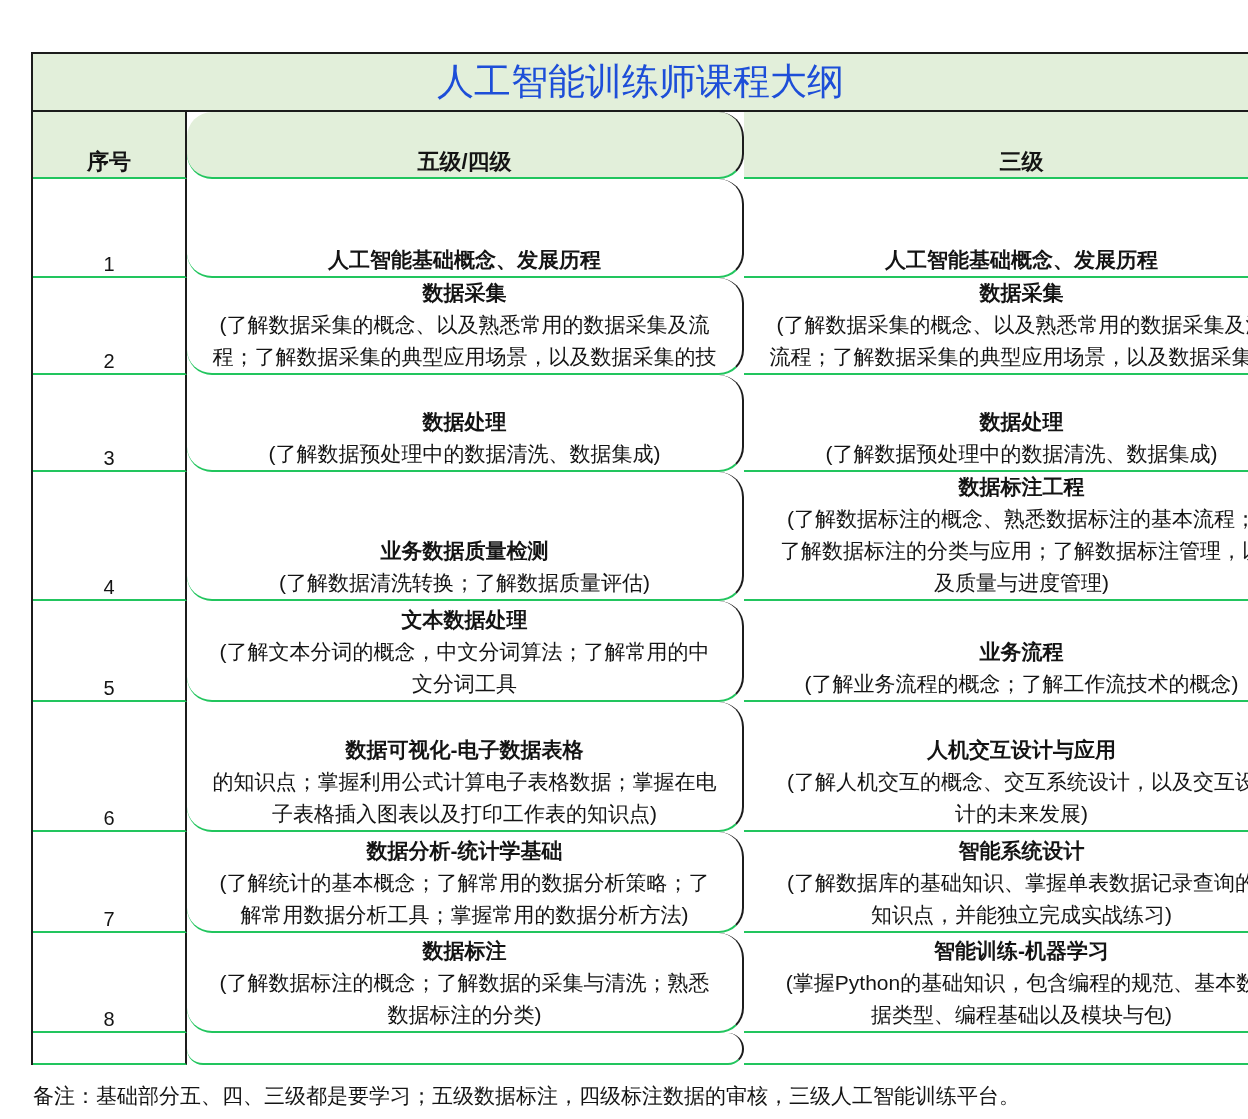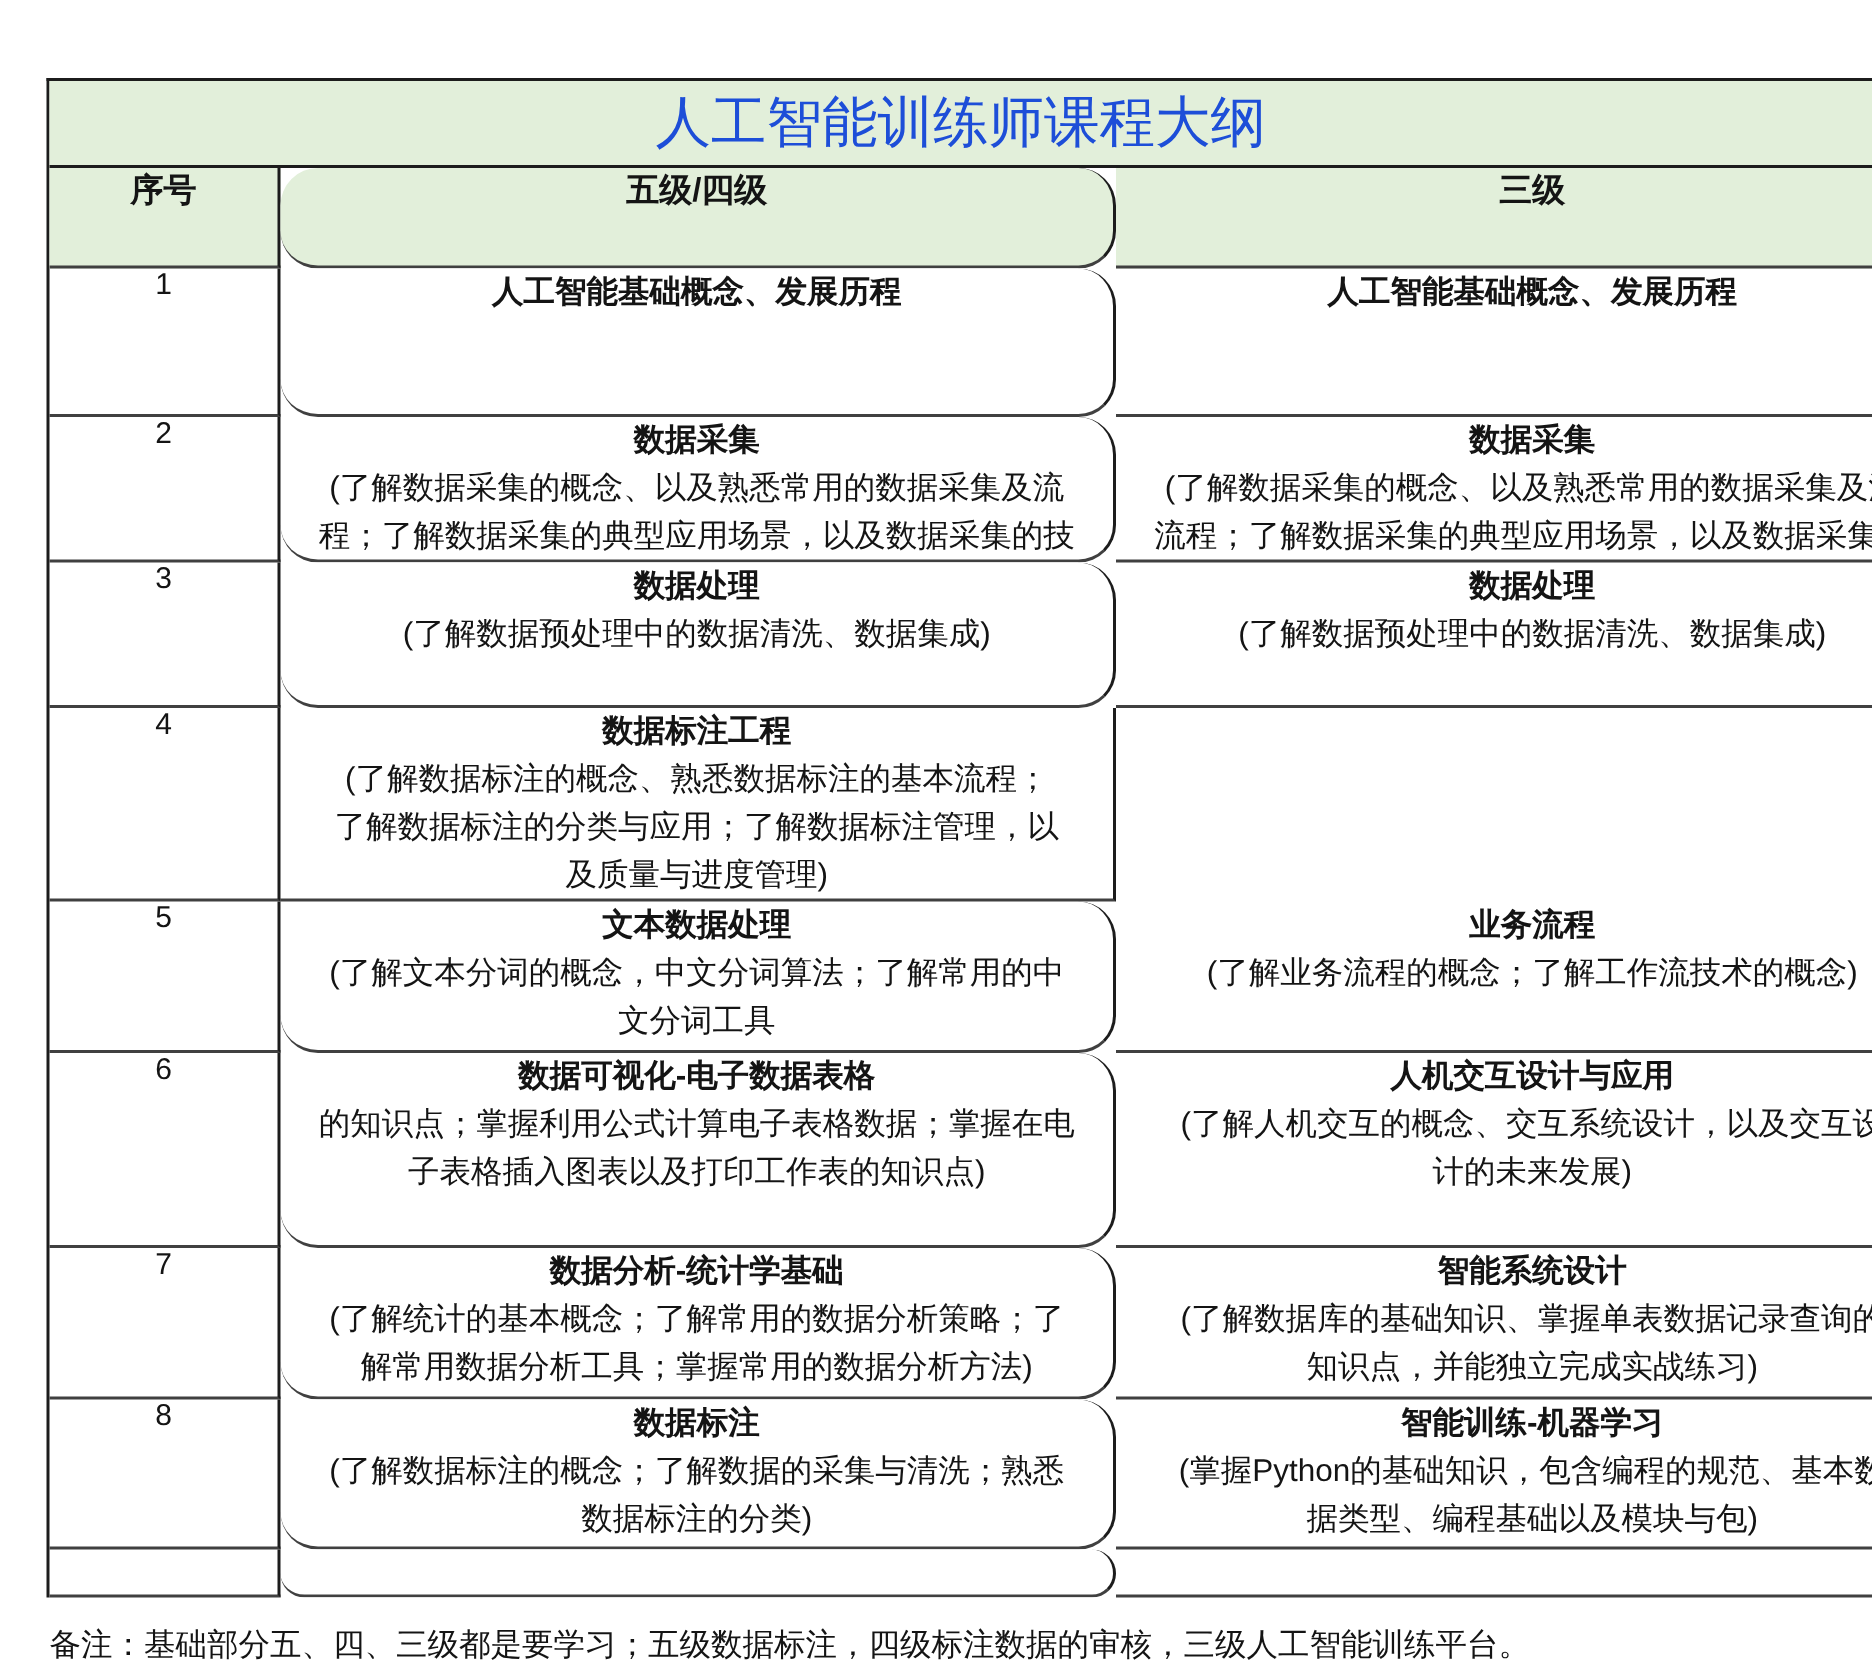--- a/index.html
+++ b/index.html
@@ -21,22 +21,22 @@
     border-bottom:2px solid #1c1c1c;
     display:flex; align-items:center;
   }
   .band .t {
     width:1215px; text-align:center;
     font-size:37px; font-weight:400; color:#1d4ed8;
     white-space:nowrap;
   }
   .row { display:flex; }
   .cell {
-    border-right:2px solid #1c1c1c; border-bottom:2px solid #404040;
-    display:flex; flex-direction:column; justify-content:flex-start; align-items:center;
+    border-right:2px solid #1c1c1c; border-bottom:2px solid #22c55e;
+    display:flex; flex-direction:column; justify-content:flex-end; align-items:center;
     overflow:hidden; text-align:center;
   }
   .w1 { width:154px; }
   .w2 { width:557px;border-radius:25px; }
   .w3 { width:557px; }
   .hrow .cell { height:67px; background:#e2efda; font-weight:bold; font-size:22px; }
   .num { font-size:20px; }
   .course { font-size:21px; line-height:32px; }
   .course .ct { font-weight:bold; white-space:nowrap; }
   .course .cl { white-space:nowrap; }
@@ -101,20 +101,24 @@
             <div class="cl">(了解数据预处理中的数据清洗、数据集成)</div>
           </div>
     <div class="cell w3 course">
             <div class="ct">数据处理</div>
             <div class="cl">(了解数据预处理中的数据清洗、数据集成)</div>
           </div>
   </div>
 
   <div class="row" style="height: 129px;">
     <div class="cell w1 num">4</div>
+    <div class="cell w2 course">
+            <div class="ct">业务数据质量检测</div>
+            <div class="cl">(了解数据清洗转换；了解数据质量评估)</div>
+          </div>
     <div class="cell w3 course">
             <div class="ct">数据标注工程</div>
             <div class="cl">(了解数据标注的概念、熟悉数据标注的基本流程；</div>
             <div class="cl">了解数据标注的分类与应用；了解数据标注管理，以</div>
             <div class="cl">及质量与进度管理)</div>
           </div>
   </div>
 
   <div class="row" style="height: 101px;">
     <div class="cell w1 num">5</div>

